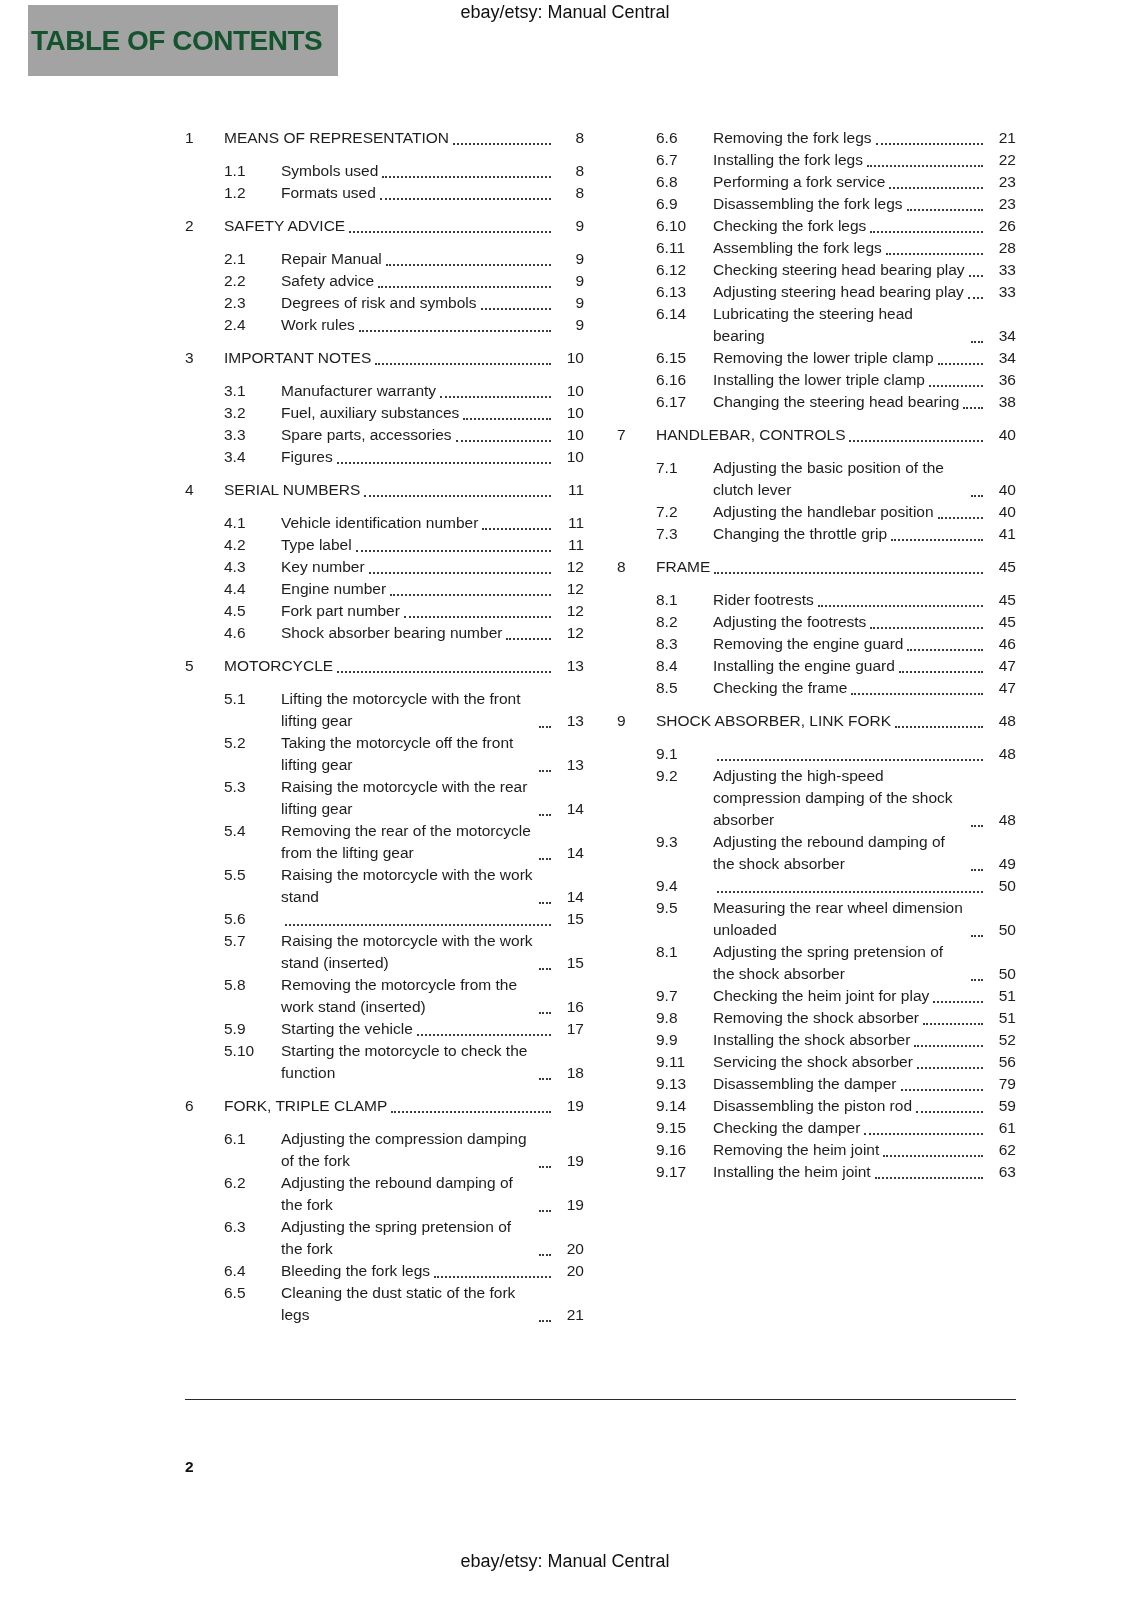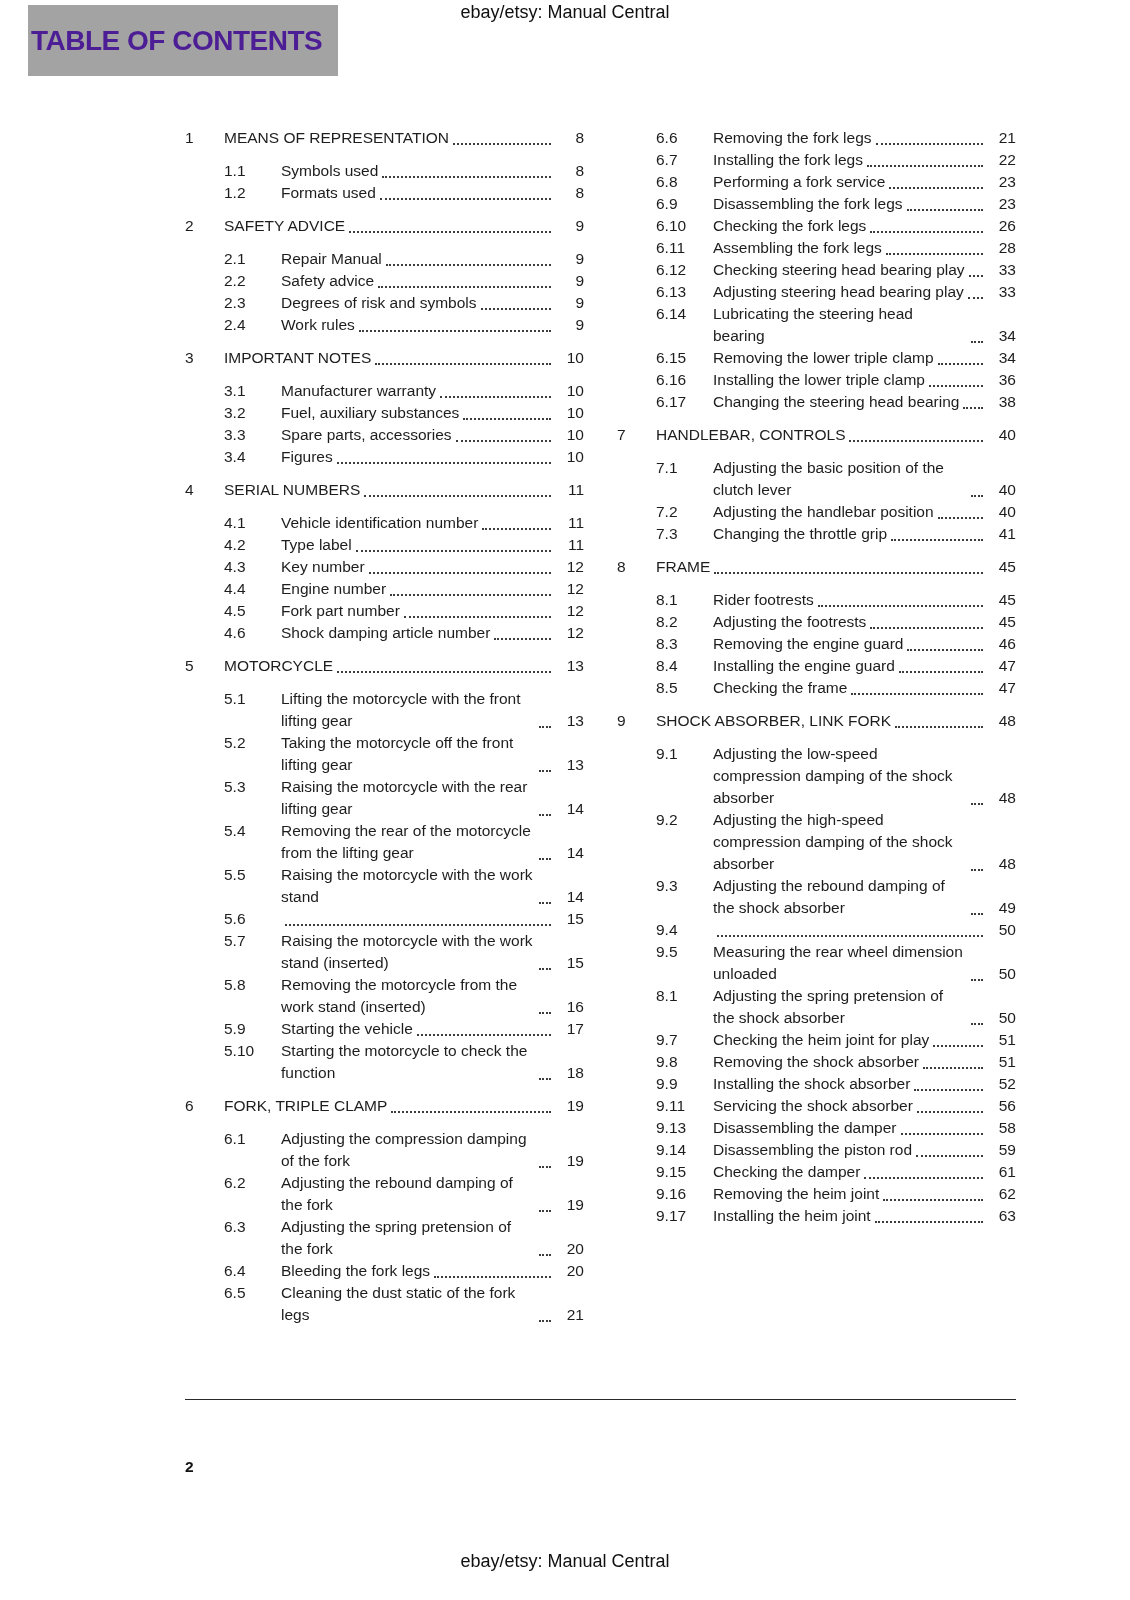--- a/index.html
+++ b/index.html
@@ -25,21 +25,21 @@
 
   .title-box {
     position: absolute; left: 28px; top: 5px;
     width: 310px; height: 71px;
     background: #a3a3a3;
     display: flex; align-items: center;
   }
   .title-box h1 {
     margin: 0; padding-left: 3px;
     font-size: 28px; font-weight: bold; letter-spacing: -0.5px;
-    color: #4c1d95; white-space: nowrap;
+    color: #14532d; white-space: nowrap;
   }
 
   .toc {
     position: absolute; left: 185px; top: 127px; width: 831px;
     display: flex; gap: 33px;
   }
   .toc-col { flex: 1 1 0; min-width: 0; }
 
   .toc-row {
     display: flex; align-items: flex-end;
@@ -211,21 +211,21 @@
 
   <div class="toc-row section">
     <span class="toc-num">4.5</span>
     <span class="toc-title">Fork part number</span>
     <span class="leader"></span>
     <span class="toc-page">12</span>
   </div>
 
   <div class="toc-row section">
     <span class="toc-num">4.6</span>
-    <span class="toc-title">Shock damping article number</span>
+    <span class="toc-title">Shock absorber bearing number</span>
     <span class="leader"></span>
     <span class="toc-page">12</span>
   </div>
 
   <div class="toc-row chapter">
     <span class="toc-num">5</span>
     <span class="toc-title">MOTORCYCLE</span>
     <span class="leader"></span>
     <span class="toc-page">13</span>
   </div>
@@ -498,21 +498,20 @@
 
   <div class="toc-row chapter">
     <span class="toc-num">9</span>
     <span class="toc-title">SHOCK ABSORBER, LINK FORK</span>
     <span class="leader"></span>
     <span class="toc-page">48</span>
   </div>
 
   <div class="toc-row section">
     <span class="toc-num">9.1</span>
-    <span class="toc-title">Adjusting the low-speed compression damping of the shock absorber</span>
     <span class="leader"></span>
     <span class="toc-page">48</span>
   </div>
 
   <div class="toc-row section">
     <span class="toc-num">9.2</span>
     <span class="toc-title">Adjusting the high-speed compression damping of the shock absorber</span>
     <span class="leader"></span>
     <span class="toc-page">48</span>
   </div>
@@ -571,21 +570,21 @@
     <span class="toc-title">Servicing the shock absorber</span>
     <span class="leader"></span>
     <span class="toc-page">56</span>
   </div>
 
 
   <div class="toc-row section">
     <span class="toc-num">9.13</span>
     <span class="toc-title">Disassembling the damper</span>
     <span class="leader"></span>
-    <span class="toc-page">58</span>
+    <span class="toc-page">79</span>
   </div>
 
   <div class="toc-row section">
     <span class="toc-num">9.14</span>
     <span class="toc-title">Disassembling the piston rod</span>
     <span class="leader"></span>
     <span class="toc-page">59</span>
   </div>
 
   <div class="toc-row section">

